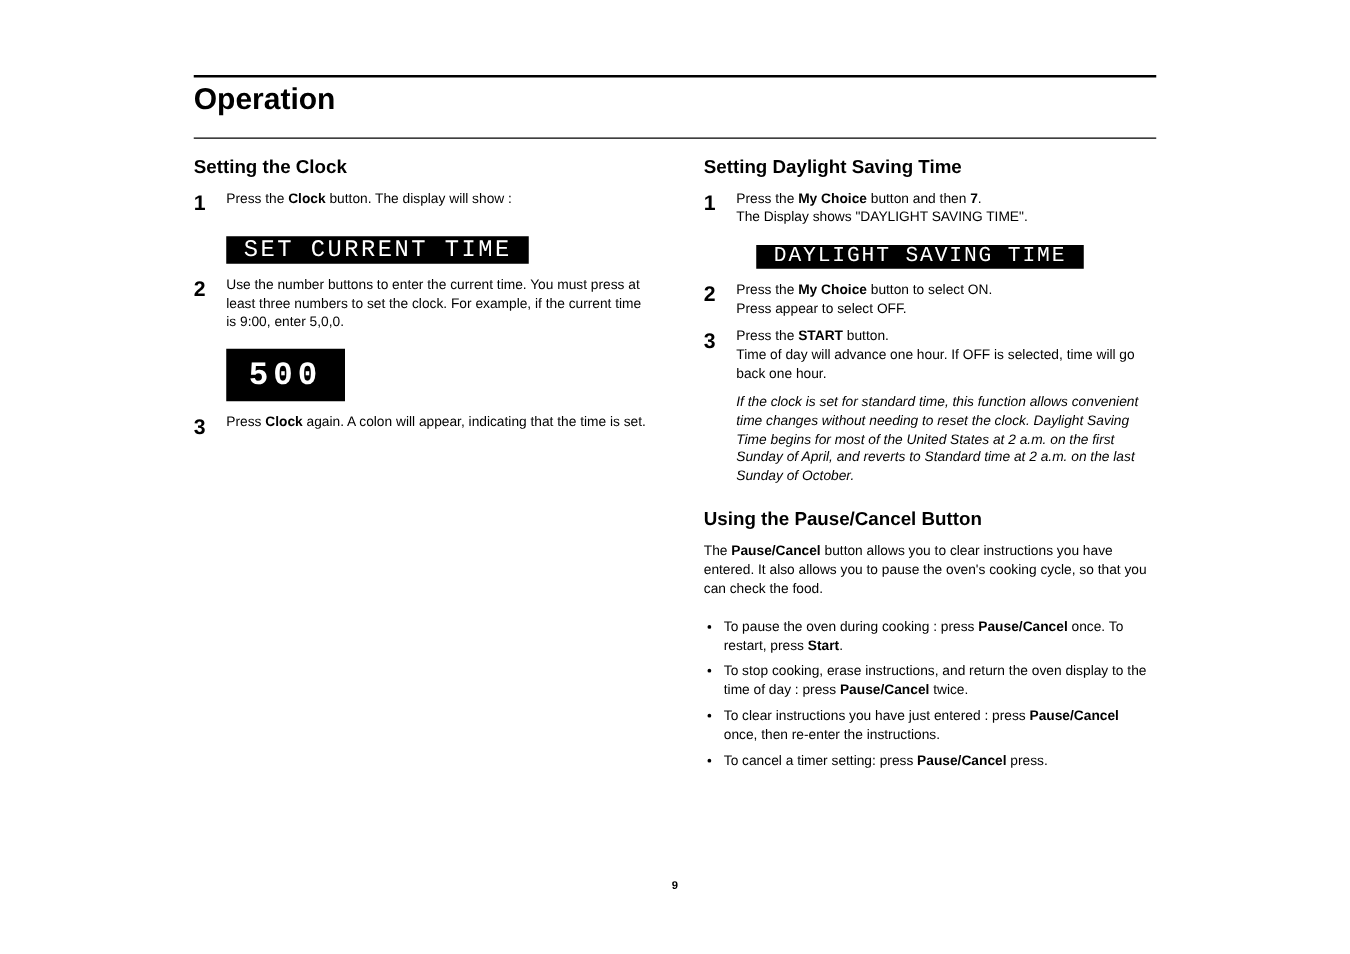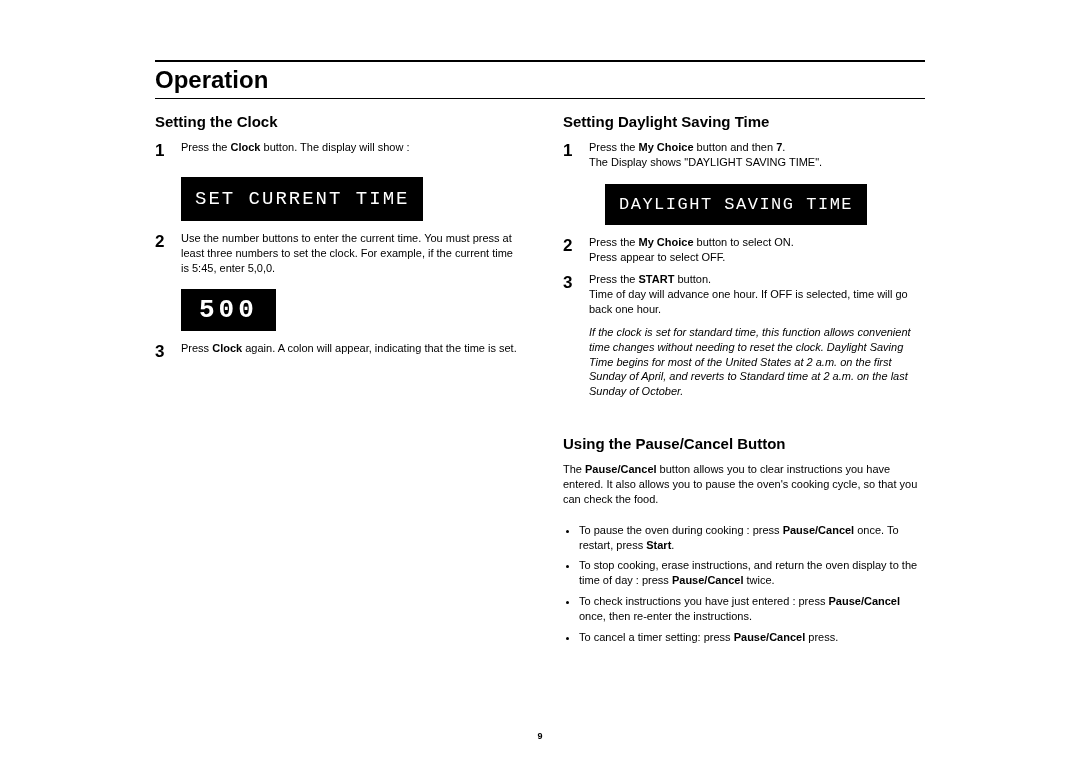--- a/index.html
+++ b/index.html
@@ -14,21 +14,21 @@
   .page {
     padding: 60px 155px 20px 155px;
   }
   .rule {
     border-top: 2px solid #000;
     margin-bottom: 4px;
   }
   h1 {
     font-size: 24px;
     font-weight: bold;
-    margin: 0 0 4px 0;
+    margin: 0 0 16px 0;
   }
   .rule2 {
     border-top: 1.5px solid #000;
     margin-bottom: 14px;
   }
   .columns {
     display: flex;
     gap: 46px;
   }
   .col {
@@ -61,21 +61,21 @@
     line-height: 1.35;
     margin: 4px 0 6px 26px;
   }
   .lcd {
     display: inline-block;
     background: #000;
     color: #fff;
     font-family: "Courier New", monospace;
     letter-spacing: 2px;
     font-size: 19px;
-    padding: 11px 14px;
+    padding: 0 14px;
     margin: 6px 0 10px 26px;
     font-weight: normal;
     text-transform: uppercase;
   }
   .lcd-small {
     font-size: 26px;
     letter-spacing: 4px;
     font-weight: bold;
     padding: 6px 18px;
   }
@@ -118,21 +118,21 @@
         <div class="stepnum">1</div>
         <div class="steptext">
           <span>Press the </span><b>Clock</b><span> button. The display will show :</span>
         </div>
       </div>
 
       <div class="lcd">SET CURRENT TIME</div>
 
       <div class="step">
         <div class="stepnum">2</div>
-        <div class="steptext">Use the number buttons to enter the current time. You must press at least three numbers to set the clock. For example, if the current time is 5:45, enter 5,0,0.</div>
+        <div class="steptext">Use the number buttons to enter the current time. You must press at least three numbers to set the clock. For example, if the current time is 9:00, enter 5,0,0.</div>
       </div>
 
       <div class="lcd lcd-small">500</div>
 
       <div class="step">
         <div class="stepnum">3</div>
         <div class="steptext">
           <span>Press </span><b>Clock</b><span> again. A colon will appear, indicating that the time is set.</span>
         </div>
       </div>
@@ -163,35 +163,35 @@
       <div class="step">
         <div class="stepnum">3</div>
         <div class="steptext">
           <span>Press the </span><b>START</b><span> button.</span><br>
           <span>Time of day will advance one hour. If OFF is selected, time will go back one hour.</span>
         </div>
       </div>
 
       <div class="note">If the clock is set for standard time, this function  allows convenient time changes without needing to reset the clock. Daylight Saving Time begins for most of the United States at 2 a.m. on the first Sunday of April, and reverts to Standard time at 2 a.m. on the last Sunday of October.</div>
 
-      <h2 style="margin-top:36px">Using the Pause/Cancel Button</h2>
+      <h2 style="margin-top:18px">Using the Pause/Cancel Button</h2>
 
       <div class="intro">
         <span>The </span><b>Pause/Cancel</b><span> button allows you to clear instructions you have entered. It also allows you to pause the oven's cooking cycle, so that you can check the food.</span>
       </div>
 
       <ul class="bullets">
         <li>
           <span>To pause the oven during cooking : press </span><b>Pause/Cancel</b><span> once. To restart, press </span><b>Start</b><span>.</span>
         </li>
         <li>
           <span>To stop cooking, erase instructions, and return the oven display to the time of day : press </span><b>Pause/Cancel</b><span> twice.</span>
         </li>
         <li>
-          <span>To check instructions you have just entered : press </span><b>Pause/Cancel</b><span> once, then re-enter the instructions.</span>
+          <span>To clear instructions you have just entered : press </span><b>Pause/Cancel</b><span> once, then re-enter the instructions.</span>
         </li>
         <li>
           <span>To cancel a timer setting: press </span><b>Pause/Cancel</b><span> press.</span>
         </li>
       </ul>
     </div>
 
   </div>
 
   <div class="pagenum">9</div>

